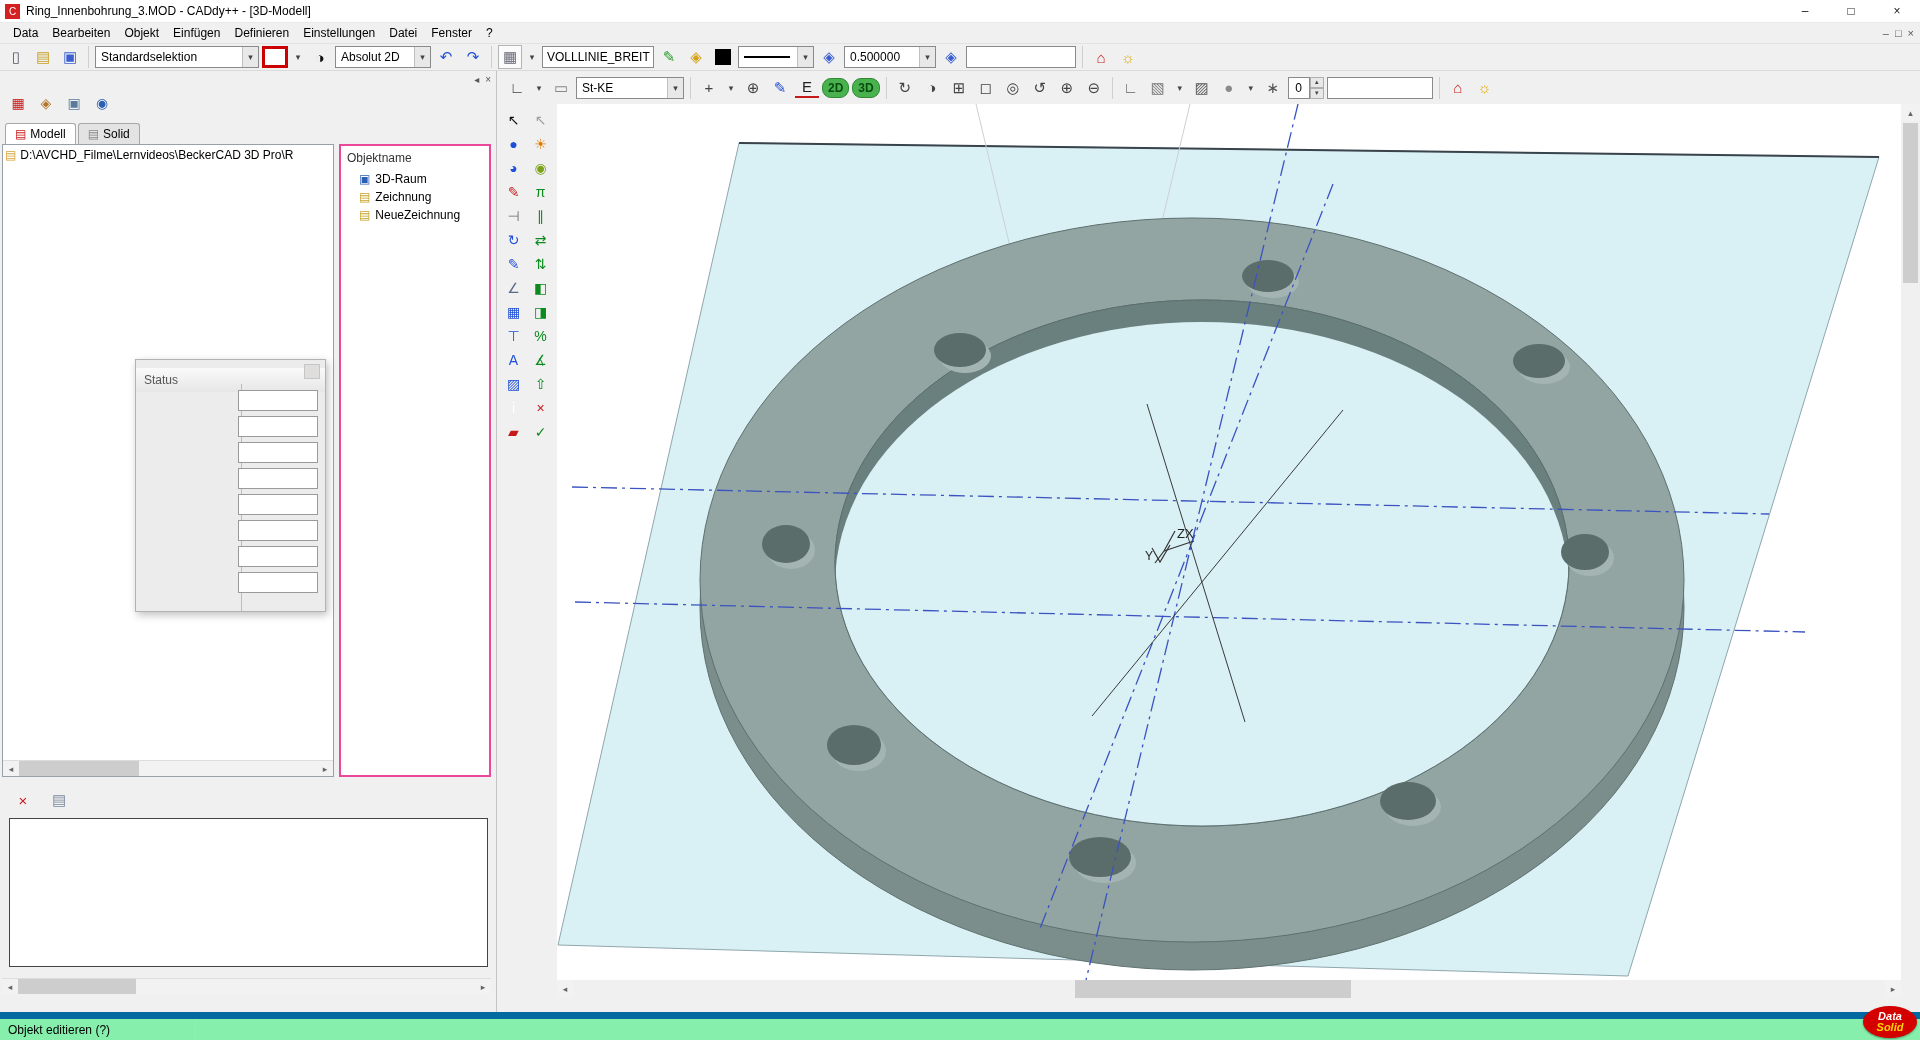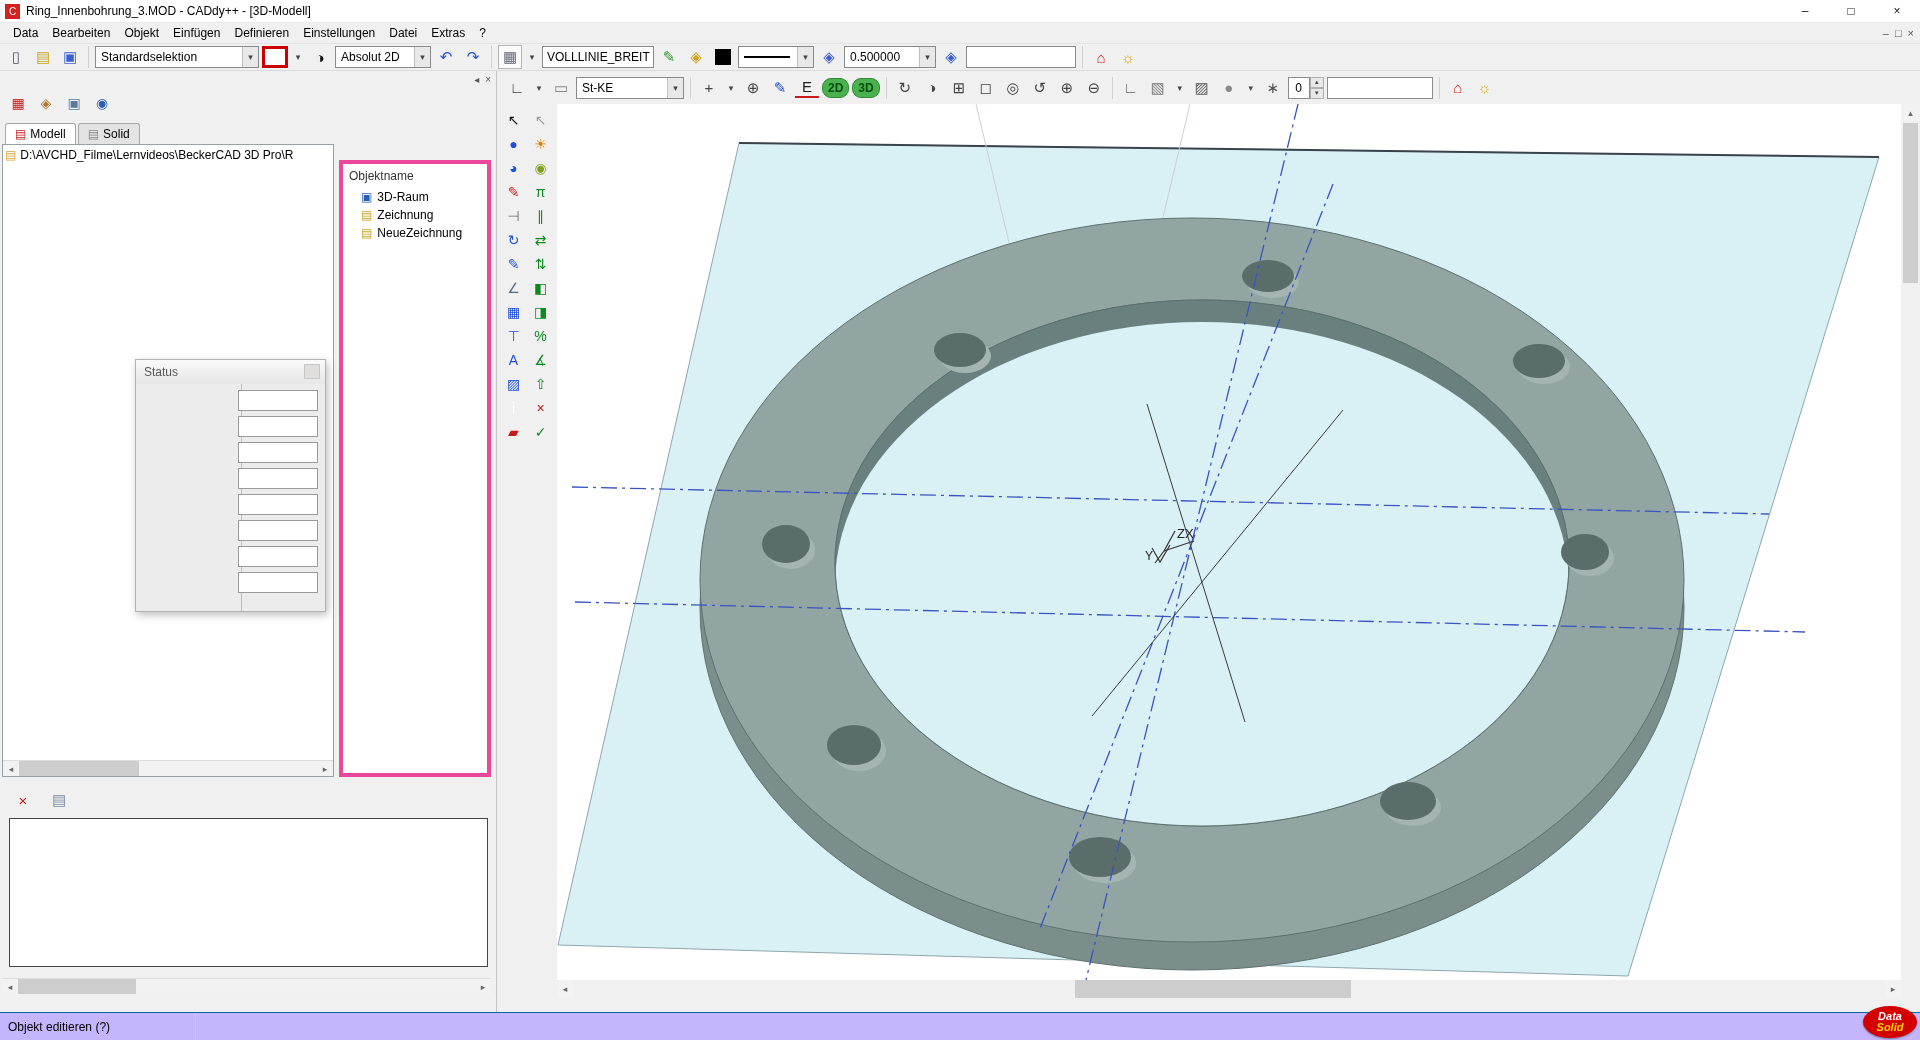--- a/index.html
+++ b/index.html
@@ -62,39 +62,39 @@
   .panel-tools .tb-btn { width:20px; height:20px; font-size:14px; }
   .panel-tabs { position:absolute; top:52px; left:5px; display:flex; gap:2px; }
   .tab { height:21px; padding:0 9px; display:flex; align-items:center; gap:4px;
     border:1px solid #a8a8a8; border-bottom:none; background:#e3e3e3; border-radius:3px 3px 0 0; }
   .panel-tabs .tab:first-child { background:#fff; }
   .panel-trees { position:absolute; top:73px; left:2px; right:5px; bottom:236px; }
   .tree-box { position:absolute; left:0; top:0; width:332px; bottom:0; background:#fff;
     border:1px solid #98a0a8; overflow:hidden; }
   .tree-row { display:flex; align-items:center; gap:4px; padding:3px 2px; white-space:nowrap; }
   .objects-box { position:absolute; left:337px; right:0; top:0; bottom:0; background:#fff;
-    border:4px solid #ec4899;margin-top:16px; }
+    border:2px solid #ec4899; }
   .objects-header { padding:5px 6px; color:#333; }
   .obj-row { display:flex; align-items:center; gap:5px; padding:2px 2px 2px 18px; }
   .hscrollbar { position:absolute; left:0; right:0; bottom:0; height:16px; background:#f2f2f2;
     display:flex; align-items:stretch; border-top:1px solid #ddd; }
   .sb-arrow { width:16px; display:flex; align-items:center; justify-content:center;
     background:#f2f2f2; color:#666; font-size:9px; flex:0 0 auto; }
   .sb-thumb { background:#cdcdcd; }
   .panel-actions { position:absolute; left:12px; top:719px; display:flex; gap:14px; }
   .panel-actions .tb-btn { width:22px; height:20px; font-size:15px; }
   .message-box { position:absolute; left:9px; right:8px; top:747px; height:149px; background:#fff;
     border:1px solid #444; }
   .panel-hscroll { position:absolute; left:2px; right:5px; bottom:19px; height:16px; }
 
   
   .status-dialog { position:absolute; left:135px; top:288px; width:191px; height:253px;
     background:#ececec; border:1px solid #b2b2b2; box-shadow:2px 3px 8px rgba(0,0,0,.25); }
   .status-title { height:24px; display:flex; align-items:center; padding-left:8px; color:#555;
-    background:linear-gradient(#fafafa,#e6e6e6); }
+    background:linear-gradient(#fafafa,#e6e6e6);margin-top:8px; }
   .status-close { position:absolute; top:4px; right:5px; width:16px; height:15px; background:#e0dddd;
     border:1px solid #c6c6c6; }
   .status-divider { position:absolute; left:105px; top:24px; bottom:0; width:1px; background:#bdbdbd; }
   .status-rows { position:absolute; top:30px; right:7px; width:80px; }
   .status-row { height:21px; background:#fff; border:1px solid #9a9a9a; margin-bottom:5px; }
 
   
   .vtoolbar { position:absolute; left:497px; top:104px; width:60px; bottom:27px; background:#f0f0f0;
     display:flex; gap:2px; justify-content:center; padding-top:5px; }
   .vt-col { display:flex; flex-direction:column; gap:2px; }
@@ -105,22 +105,22 @@
   .viewport svg { display:block; width:100%; height:100%; }
   .vscroll { position:absolute; right:0; top:104px; width:19px; bottom:60px; background:#f0f0f0;
     display:flex; flex-direction:column; }
   .vscroll .sb-arrow { width:auto; height:17px; }
   .vscroll .sb-thumb { margin:2px 2px; height:160px; }
   .hscroll { position:absolute; left:557px; right:19px; top:980px; height:18px; background:#f0f0f0;
     display:flex; align-items:stretch; }
   .hscroll .sb-thumb { margin-left:502px; width:276px; }
 
   
-  .statusbar { position:absolute; left:0; right:0; bottom:0; height:28px; background:#c4b5fd;
-    border-top:1px solid #0369a1; display:flex; align-items:stretch; }
+  .statusbar { position:absolute; left:0; right:0; bottom:0; height:28px; background:#86efac;
+    border-top:7px solid #0369a1; display:flex; align-items:stretch; }
   .sb-field { display:flex; align-items:center; padding:0 8px; border-right:1px solid #cccccc; }
   .sb-field.mode { width:196px; }
   .sb-field.msg { flex:1; }
   .logo { position:absolute; right:3px; bottom:2px; width:54px; height:32px; background:#d40000;
     border-radius:50%; display:flex; flex-direction:column; align-items:center; justify-content:center;
     font-style:italic; font-weight:bold; font-size:11px; line-height:11px; color:#fff;
     box-shadow:0 1px 2px rgba(0,0,0,.4); }
   .logo .solid { color:#ffd700; }
 
   .ico { display:flex; align-items:center; justify-content:center; }
@@ -139,21 +139,21 @@
 </div>
 
 <div class="menubar">
   <span class="menu-item">Data</span>
     <span class="menu-item">Bearbeiten</span>
     <span class="menu-item">Objekt</span>
     <span class="menu-item">Einfügen</span>
     <span class="menu-item">Definieren</span>
     <span class="menu-item">Einstellungen</span>
     <span class="menu-item">Datei</span>
-    <span class="menu-item">Extras</span>
+    <span class="menu-item">Fenster</span>
     <span class="menu-item">?</span>
   <div class="mdi-controls">
     <span>–</span>
     <span>□</span>
     <span>×</span>
   </div>
 </div>
 
 <div class="toolbar-main">
   <div class="tb-btn" style="color:#556">▯</div>

